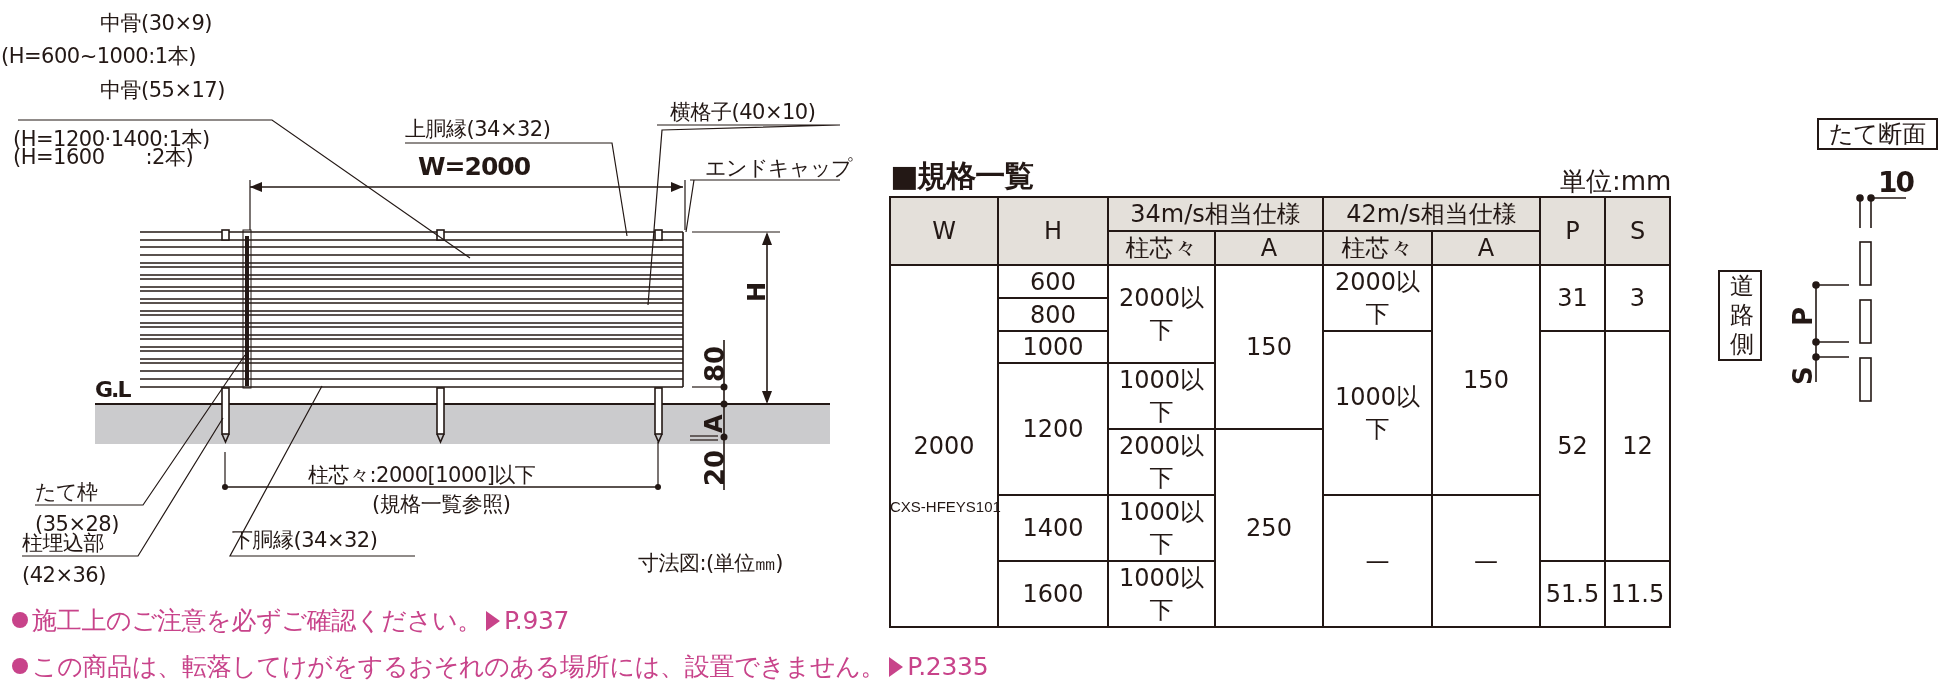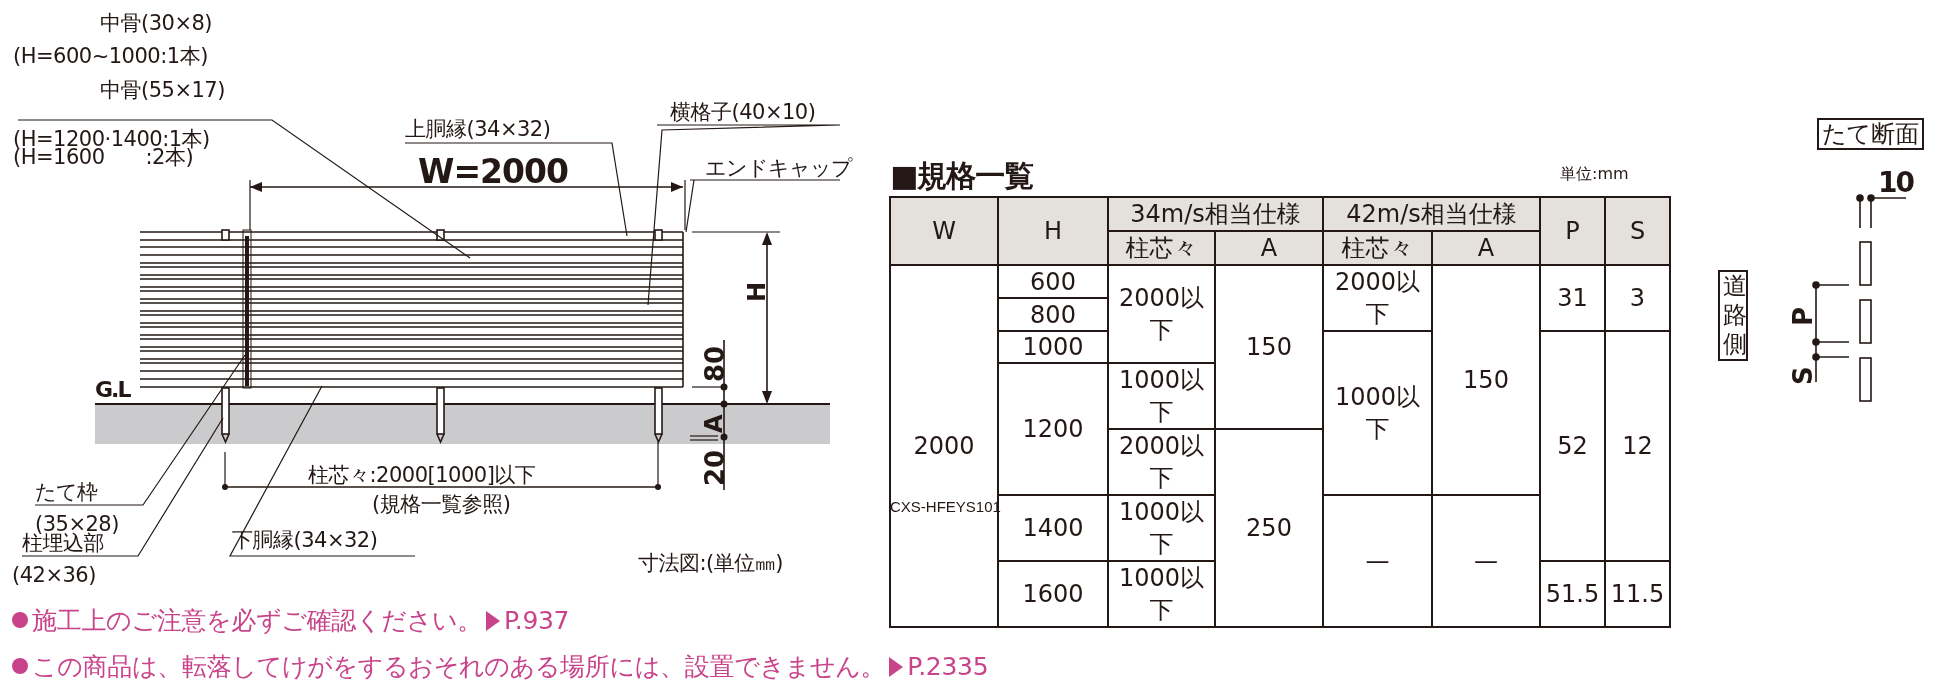--- a/index.html
+++ b/index.html
@@ -3,31 +3,31 @@
 <meta charset="utf-8">
 <style>
   html, body { margin:0; padding:0; background:#ffffff; }
   body { width:1952px; height:686px; position:relative; overflow:hidden;
          font-family:"DejaVu Sans","Liberation Sans",sans-serif; color:#231815; }
   .abs { position:absolute; white-space:nowrap; }
   .lbl { font-size:21px; line-height:24px; letter-spacing:-0.5px; }
   svg.draw { position:absolute; left:0; top:0; }
   
   .spec-title { position:absolute; left:890px; top:156px; font-size:30px; font-weight:bold; letter-spacing:-1px; }
-  .spec-unit { position:absolute; left:1560px; top:164px; font-size:16px; }
+  .spec-unit { position:absolute; left:1560px; top:164px; font-size:26px; }
   table.spec { position:absolute; left:889px; top:196px; border-collapse:collapse;
                font-size:24px; color:#231815; table-layout:fixed; }
   table.spec td, table.spec th { border:2px solid #231815; padding:0; text-align:center;
                font-weight:normal; vertical-align:middle; }
   table.spec th { background:#e4e0da; }
   .spec-code { position:absolute; left:890px; top:498px; font-size:15px; font-family:"Liberation Sans",sans-serif; }
   .note { position:absolute; left:12px; font-size:25px; color:#c8438a; letter-spacing:-0.3px; }
   .note .dot { display:inline-block; width:16px; height:16px; border-radius:50%; background:#c8438a; margin-right:4px; vertical-align:1px; }
   .note .tri { display:inline-block; width:0; height:0; border-top:10px solid transparent; border-bottom:10px solid transparent; border-left:14px solid #c8438a; margin:0 4px 0 4px; vertical-align:-2px; }
-  .boxed { border:2px solid #231815; padding:0 3px; }
+  .boxed { border:2px solid #231815; padding:0 10px; }
 </style>
 </head>
 <body>
 
 <svg class="draw" width="1952" height="686" viewBox="0 0 1952 686">
 
   <rect x="95" y="404" width="735" height="40" fill="#cbcbcd"></rect>
   <line x1="95" y1="404" x2="830" y2="404" stroke="#231815" stroke-width="2"></line>
 
   <g stroke="#231815" stroke-width="1.6">
@@ -121,38 +121,38 @@
     <line x1="1816" y1="285" x2="1849" y2="285"></line>
     <line x1="1816" y1="342" x2="1849" y2="342"></line>
     <line x1="1816" y1="357" x2="1849" y2="357"></line>
     <line x1="1816" y1="285" x2="1816" y2="382"></line>
     <circle cx="1816" cy="285" r="3" fill="#231815"></circle>
     <circle cx="1816" cy="342" r="3" fill="#231815"></circle>
     <circle cx="1816" cy="357" r="3" fill="#231815"></circle>
   </g>
 </svg>
 
-<div class="abs lbl" style="left:100px;top:11px">中骨(30×8)</div>
-<div class="abs lbl" style="left:13px;top:44px">(H=600~1000:1本)</div>
+<div class="abs lbl" style="left:100px;top:11px">中骨(30×9)</div>
+<div class="abs lbl" style="left:1px;top:44px">(H=600~1000:1本)</div>
 <div class="abs lbl" style="left:100px;top:78px">中骨(55×17)</div>
 <div class="abs lbl" style="left:13px;top:127px">(H=1200·1400:1本)</div>
 <div class="abs lbl" style="left:13px;top:145px">(H=1600　　:2本)</div>
 <div class="abs lbl" style="left:405px;top:117px">上胴縁(34×32)</div>
-<div class="abs" style="left:418px;top:152px;font-size:33px;font-weight:bold;letter-spacing:-1px">W=2000</div>
+<div class="abs" style="left:418px;top:152px;font-size:25px;font-weight:bold;letter-spacing:-1px">W=2000</div>
 <div class="abs lbl" style="left:670px;top:100px">横格子(40×10)</div>
 <div class="abs lbl" style="left:705px;top:156px">エンドキャップ</div>
 <div class="abs" style="left:95px;top:377px;font-size:22px;font-weight:bold;letter-spacing:-2px">G.L</div>
 <div class="abs" style="left:743px;top:302px;font-size:24px;font-weight:bold;transform:rotate(-90deg);transform-origin:left top">H</div>
 <div class="abs" style="left:700px;top:382px;font-size:26px;font-weight:bold;transform:rotate(-90deg);transform-origin:left top">80</div>
 <div class="abs" style="left:700px;top:433px;font-size:24px;font-weight:bold;transform:rotate(-90deg);transform-origin:left top">A</div>
 <div class="abs" style="left:700px;top:486px;font-size:26px;font-weight:bold;transform:rotate(-90deg);transform-origin:left top">20</div>
 <div class="abs lbl" style="left:35px;top:480px">たて枠</div>
 <div class="abs lbl" style="left:35px;top:512px">(35×28)</div>
 <div class="abs lbl" style="left:22px;top:531px">柱埋込部</div>
-<div class="abs lbl" style="left:12px;top:563px">(42×36)</div>
+<div class="abs lbl" style="left:22px;top:563px">(42×36)</div>
 <div class="abs lbl" style="left:232px;top:528px">下胴縁(34×32)</div>
 <div class="abs lbl" style="left:308px;top:463px">柱芯々:2000[1000]以下</div>
 <div class="abs lbl" style="left:372px;top:492px">(規格一覧参照)</div>
 <div class="abs lbl" style="left:638px;top:551px">寸法図:(単位㎜)</div>
 
 <div class="spec-title">■規格一覧</div>
 <div class="spec-unit">単位:mm</div>
 
 <table class="spec">
   <colgroup>

